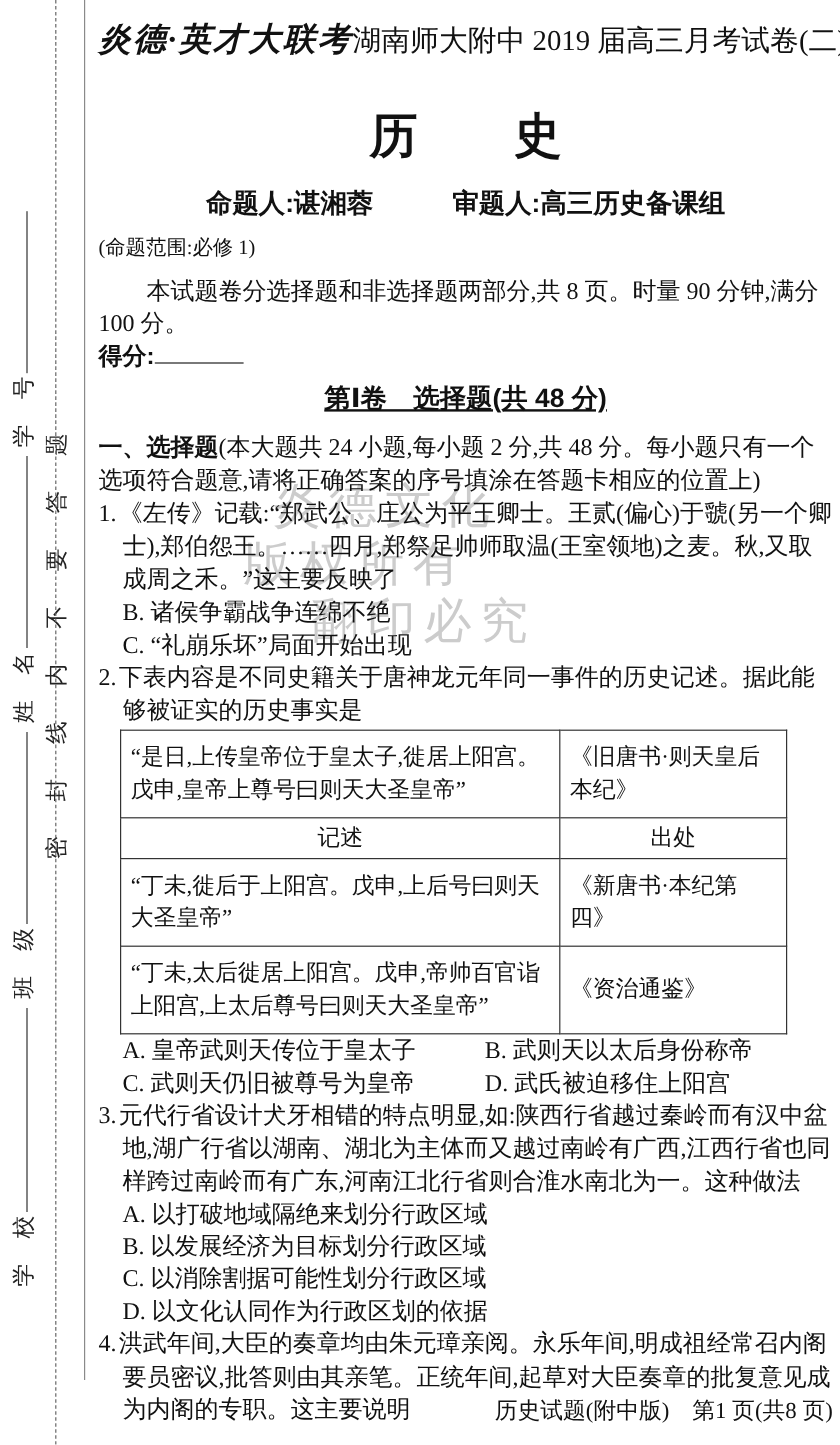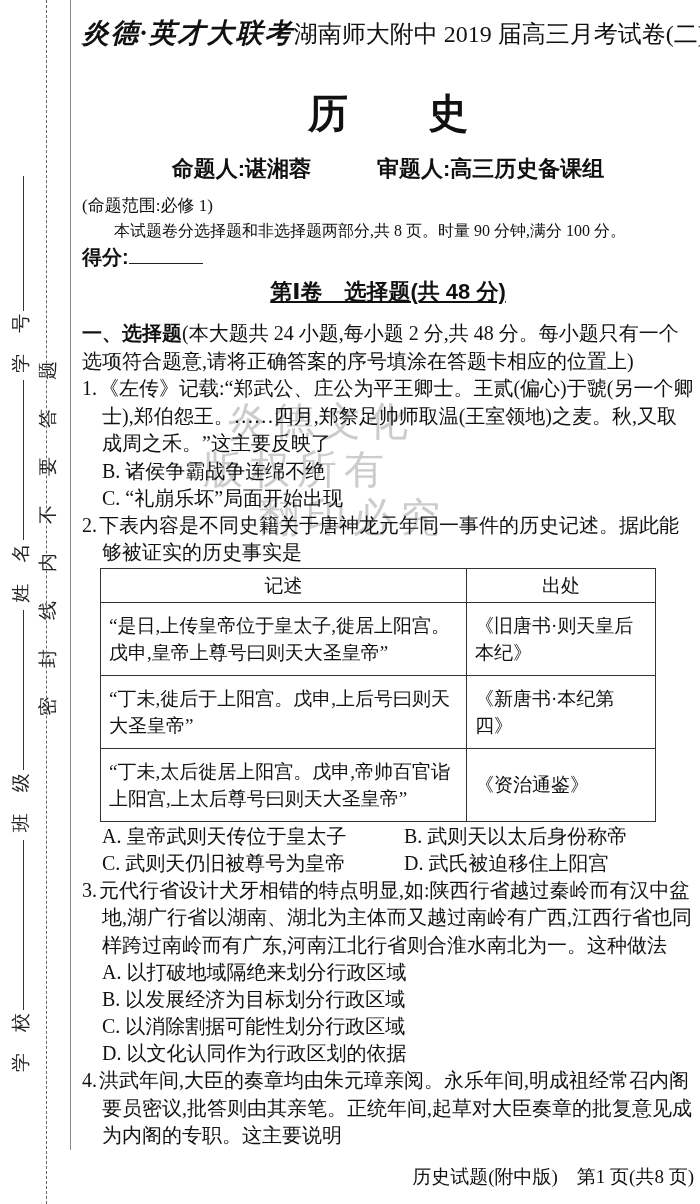--- a/index.html
+++ b/index.html
@@ -48,21 +48,21 @@
   .hdr-brand { font-weight:bold; font-style:italic; font-size:27px; letter-spacing:2px; }
   .subject-title {
     margin-top:40px; text-align:center; font-size:40px; line-height:44px;
     font-weight:bold; font-family:"Liberation Sans","DejaVu Sans",sans-serif;
   }
   .setter-line {
     margin-top:20px; text-align:center; font-size:22px; line-height:28px;
     font-weight:bold; font-family:"Liberation Sans","DejaVu Sans",sans-serif;
   }
   .scope-line { margin-top:12px; font-size:17px; line-height:22px; }
-  .intro { font-size:16px; line-height:27px; text-indent:2em; }
+  .intro { margin-top:12px; font-size:20px; line-height:27px; text-indent:2em; }
   .score-row { text-align:left; font-size:20px; line-height:26px; font-weight:bold;
     font-family:"Liberation Sans","DejaVu Sans",sans-serif; padding-right:2px; }
   .score-blank { display:inline-block; width:74px; height:5px; border-bottom:1.5px solid #222; }
   .part-heading {
     margin-top:8px; text-align:center; font-size:22px; line-height:28px;
     font-weight:bold; font-family:"Liberation Sans","DejaVu Sans",sans-serif;text-decoration:underline;
   }
   .section-head { margin-top:14px; font-size:20px; line-height:27.5px; }
   .section-bold { font-weight:bold; font-family:"Liberation Sans","DejaVu Sans",sans-serif; }
   .qstem { font-size:20px; line-height:27.5px; padding-left:20px; text-indent:-20px; }
@@ -142,26 +142,26 @@
     <div class="opts">
       <span class="opt o1">C. “礼崩乐坏”局面开始出现</span>
     </div>
 
     <p class="qstem">
       <span class="q-num">2.</span><span>下表内容是不同史籍关于唐神龙元年同一事件的历史记述。据此能够被证实的历史事实是</span>
     </p>
     <table class="src-table">
       <tbody>
           <tr>
+        <td>“是日,上传皇帝位于皇太子,徙居上阳宫。戊申,皇帝上尊号曰则天大圣皇帝”</td>
+        <td>《旧唐书·则天皇后本纪》</td>
+      </tr>
+      <tr>
         <th class="col-desc">记述</th>
         <th>出处</th>
-      </tr>
-      <tr>
-        <td>“是日,上传皇帝位于皇太子,徙居上阳宫。戊申,皇帝上尊号曰则天大圣皇帝”</td>
-        <td>《旧唐书·则天皇后本纪》</td>
       </tr>
       <tr>
         <td>“丁未,徙后于上阳宫。戊申,上后号曰则天大圣皇帝”</td>
         <td>《新唐书·本纪第四》</td>
       </tr>
       <tr>
         <td>“丁未,太后徙居上阳宫。戊申,帝帅百官诣上阳宫,上太后尊号曰则天大圣皇帝”</td>
         <td>《资治通鉴》</td>
       </tr>
     </tbody>

